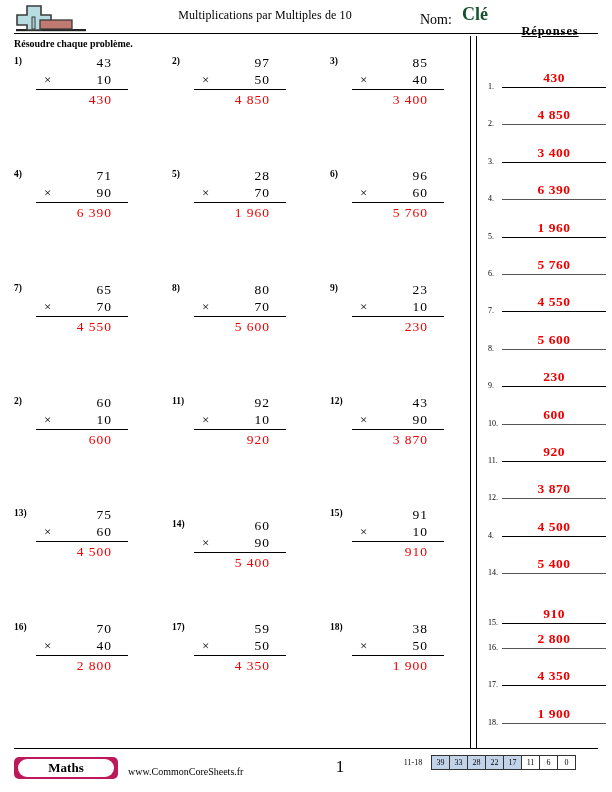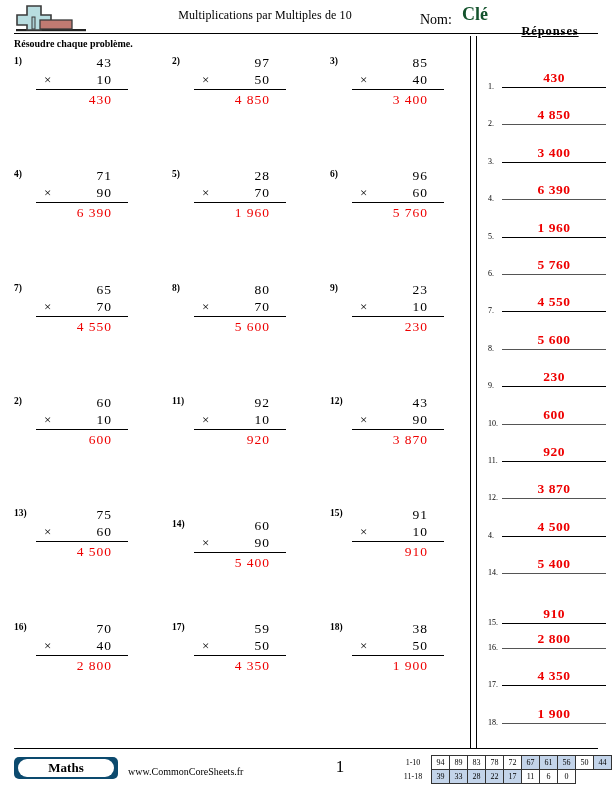--- a/index.html
+++ b/index.html
@@ -184,21 +184,21 @@
   #footer-rule {
     position: absolute;
     left: 14px; top: 748px;
     width: 584px;
     border-top: 1.6px solid #000;
   }
   #badge {
     position: absolute;
     left: 14px; top: 757px;
     width: 104px; height: 22px;
-    background: #0c4a6e;
+    background: #be185d;
     border-radius: 5px;
     text-decoration: underline;
   }
   #badge-inner {
     position: absolute;
     left: 4px; top: 2px;
     width: 96px; height: 18px;
     background: #fff;
     border-radius: 9px;
     text-align: center;
@@ -526,33 +526,20 @@
 
 <div id="badge">
   <div id="badge-inner">Maths</div>
 </div>
 <div id="site">www.CommonCoreSheets.fr</div>
 <div id="pagenum">1</div>
 
 <div id="scoretable">
   <table>
     <tbody>
-        <tr>
-      <td class="rowlabel">1-10</td>
-    <td class="cell">94</td>
-          <td class="cell">89</td>
-          <td class="cell">83</td>
-          <td class="cell">78</td>
-          <td class="cell">72</td>
-          <td class="cell shaded">67</td>
-          <td class="cell shaded">61</td>
-          <td class="cell shaded">56</td>
-          <td class="cell">50</td>
-          <td class="cell shaded">44</td>
-        </tr>
     <tr>
       <td class="rowlabel">11-18</td>
     <td class="cell shaded">39</td>
           <td class="cell shaded">33</td>
           <td class="cell shaded">28</td>
           <td class="cell shaded">22</td>
           <td class="cell shaded">17</td>
           <td class="cell">11</td>
           <td class="cell">6</td>
           <td class="cell">0</td>

